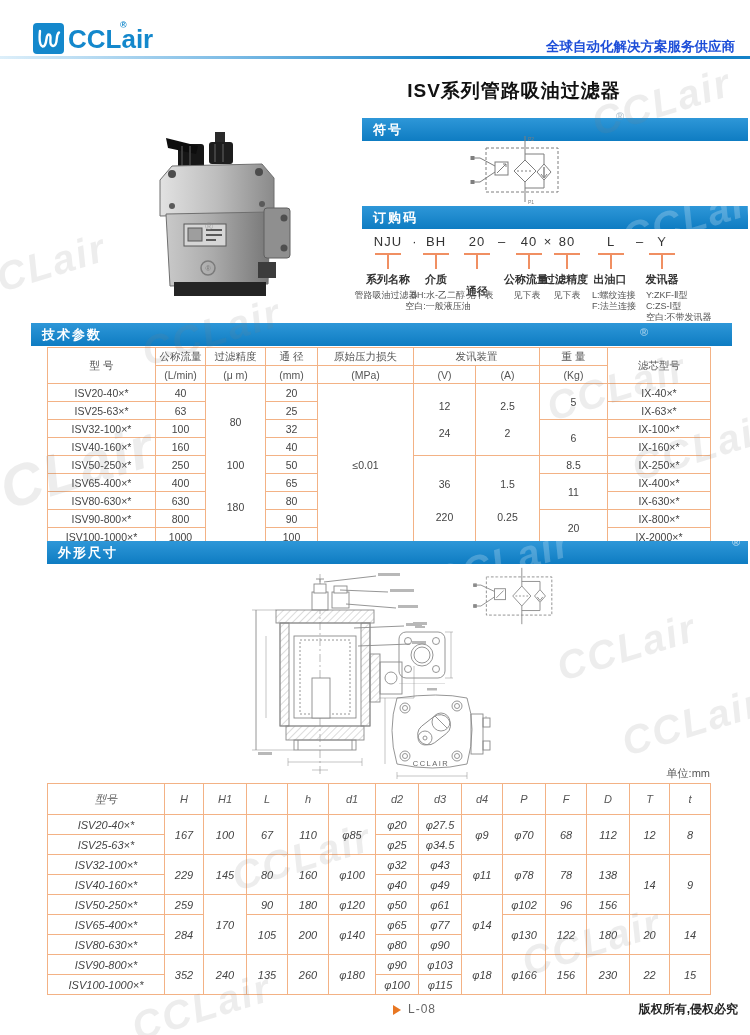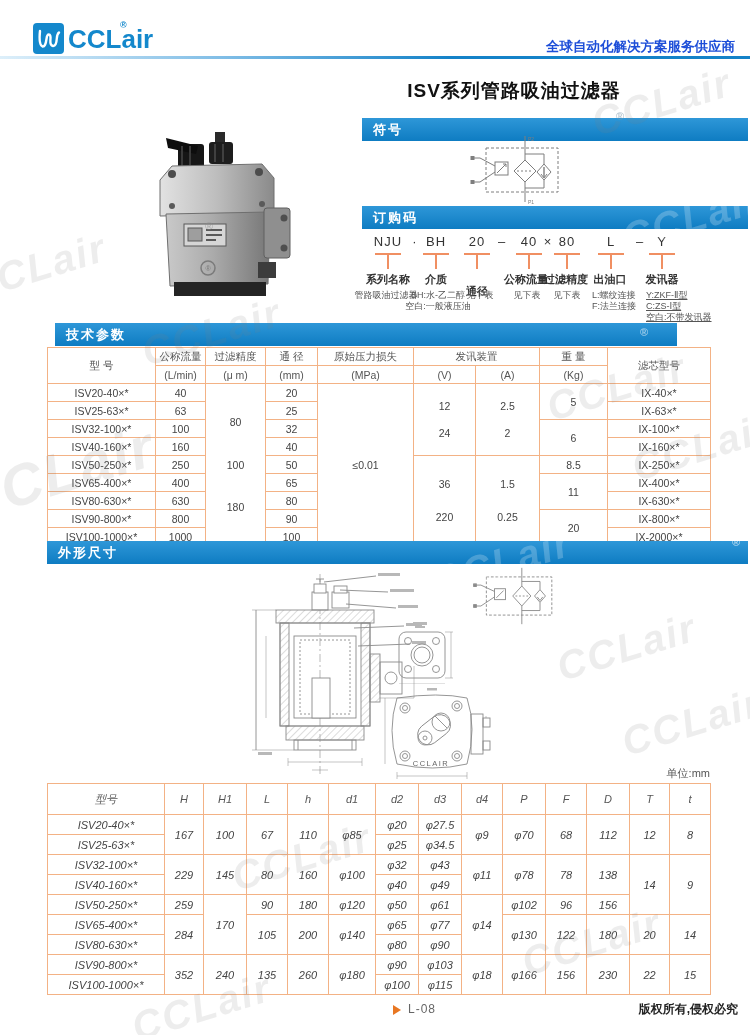--- a/index.html
+++ b/index.html
@@ -190,27 +190,27 @@
 <div class="oc-desc" style="left:527px;top:290px;">
   <div>见下表</div>
 </div>
 <div class="oc-desc" style="left:567px;top:290px;">
   <div>见下表</div>
 </div>
 <div class="oc-desc left" style="left:592px;top:290px;">
   <div>L:螺纹连接</div>
   <div>F:法兰连接</div>
 </div>
-<div class="oc-desc left" style="left:646px;top:290px;text-decoration:underline;">
+<div class="oc-desc left" style="left:646px;top:290px;">
   <div>Y:ZKF-Ⅱ型</div>
   <div>C:ZS-Ⅰ型</div>
   <div>空白:不带发讯器</div>
 </div>
 
-<div class="bar" style="left:55px;top:323px;width:622px;">
+<div class="bar" style="left:31px;top:323px;width:701px;">
   <span>技术参数</span>
 </div>
 
 <table class="tech abs" style="left:47px;top:347px;width:663px;">
   <colgroup>
     <col style="width:108px">
       <col style="width:50px">
       <col style="width:60px">
       <col style="width:52px">
     <col style="width:96px">

